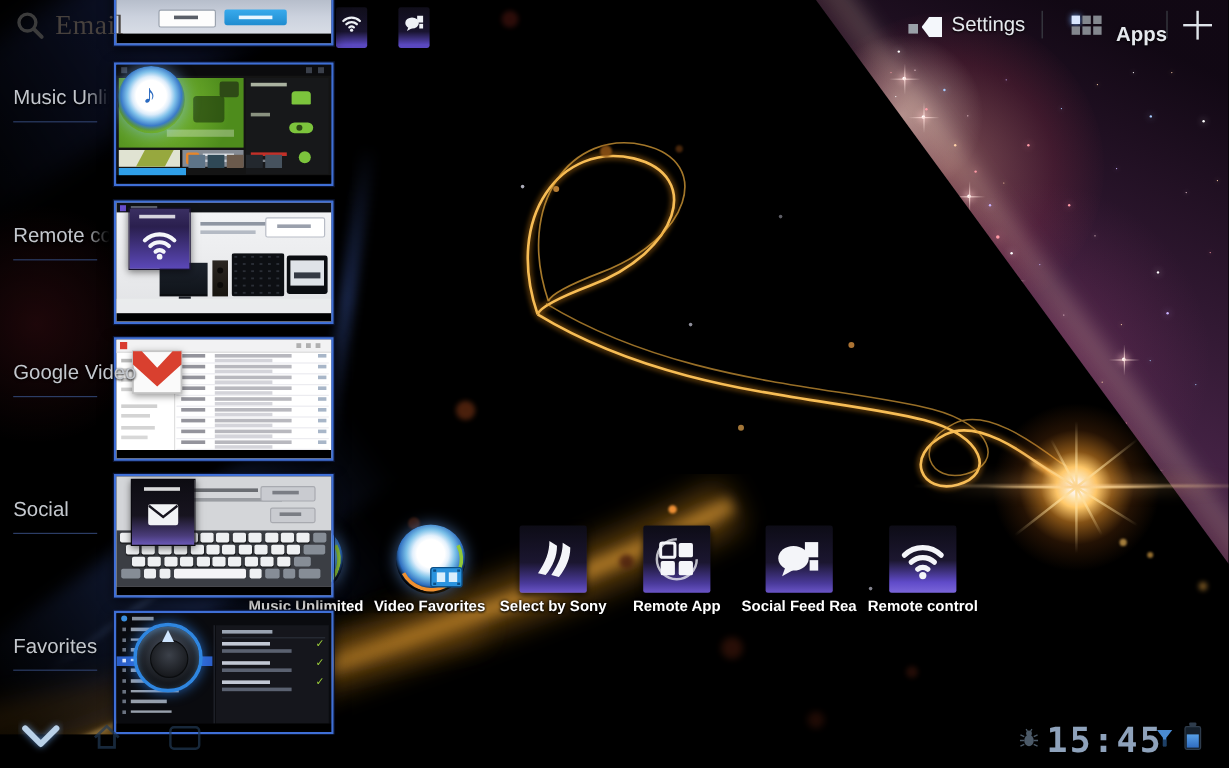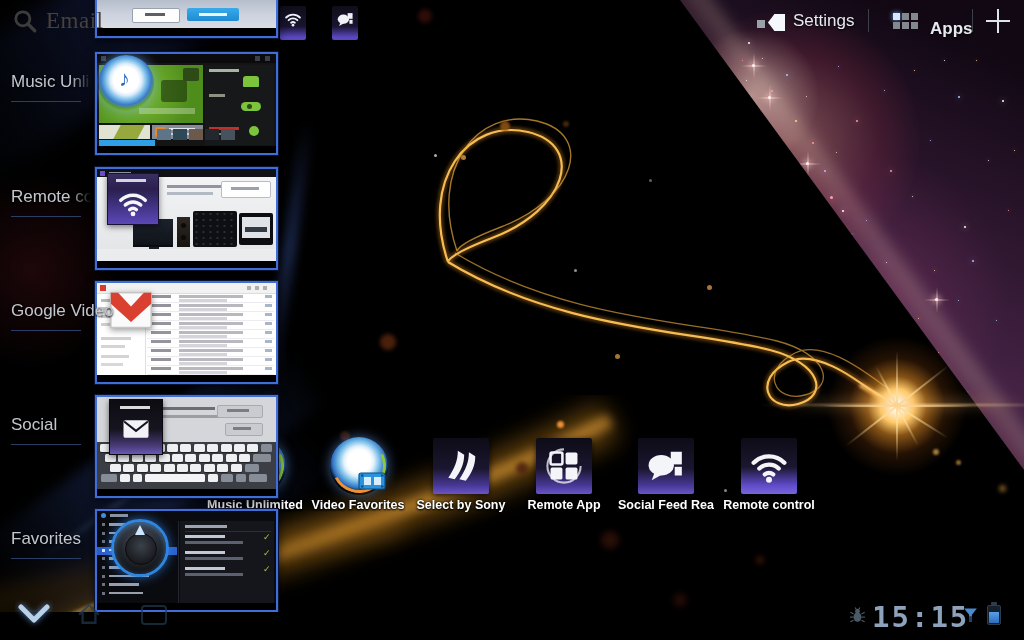--- a/index.html
+++ b/index.html
@@ -668,21 +668,21 @@
   </svg>
   <svg class="navic" width="32" height="26" viewBox="0 0 32 26" style="left:138px;top:602px;opacity:.7;">
     <rect x="4" y="4" width="24" height="18" rx="3" fill="none" stroke="#223a55" stroke-width="2"></rect>
   </svg>
 
   <div class="abs" style="left:846px;top:600px;width:180px;height:36px;z-index:26;">
     <svg width="19" height="19" viewBox="0 0 24 24" style="position:absolute;left:2px;top:6px;color:#4c5a68;">
         <use href="#sym-bug"></use>
       </svg>
   </div>
-  <div class="clock">15:15</div>
+  <div class="clock">15:45</div>
   <svg class="navic" width="17" height="19" viewBox="0 0 24 24" style="left:962px;top:606px;color:#4a8ad0;">
     <use href="#sym-funnel"></use>
   </svg>
   <div class="abs" style="left:987px;top:602px;width:15px;height:24px;z-index:26;">
     <div class="abs" style="left:4px;top:0;width:6px;height:3px;background:#2e3c4c;border-radius:1px;"></div>
     <div class="abs" style="left:0;top:3px;width:14px;height:20px;background:#15202c;border:1px solid #2e3c4c;border-radius:2px;box-sizing:border-box;">
       <div class="abs" style="left:1px;bottom:1px;width:10px;height:11px;background:linear-gradient(180deg,#57a0e8,#2f6cc0);"></div>
     </div>
   </div>
 

